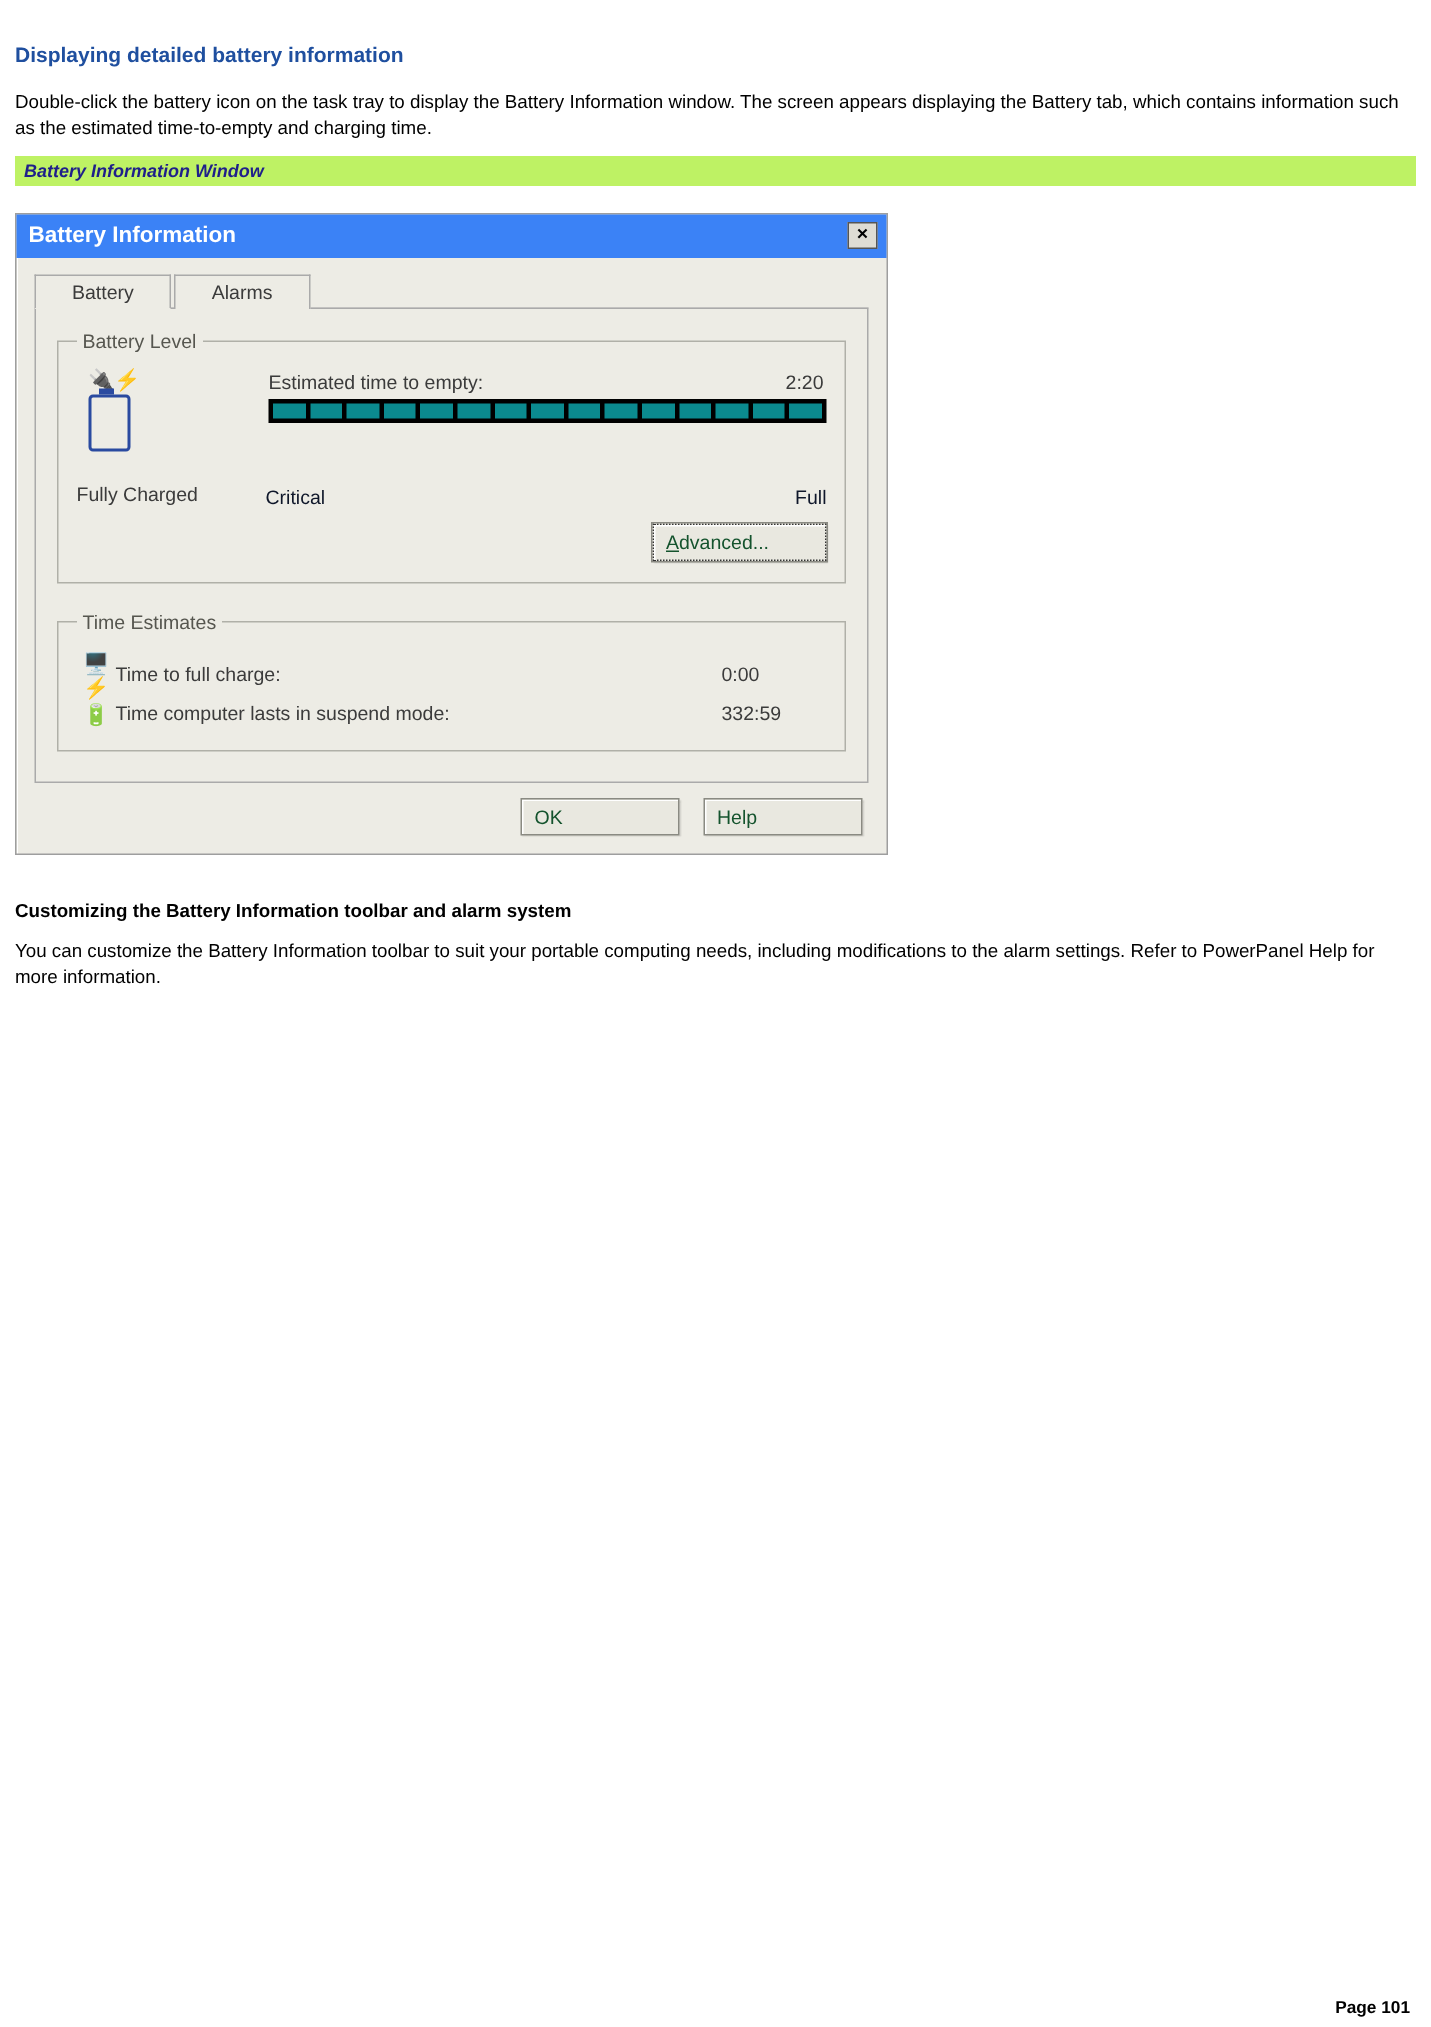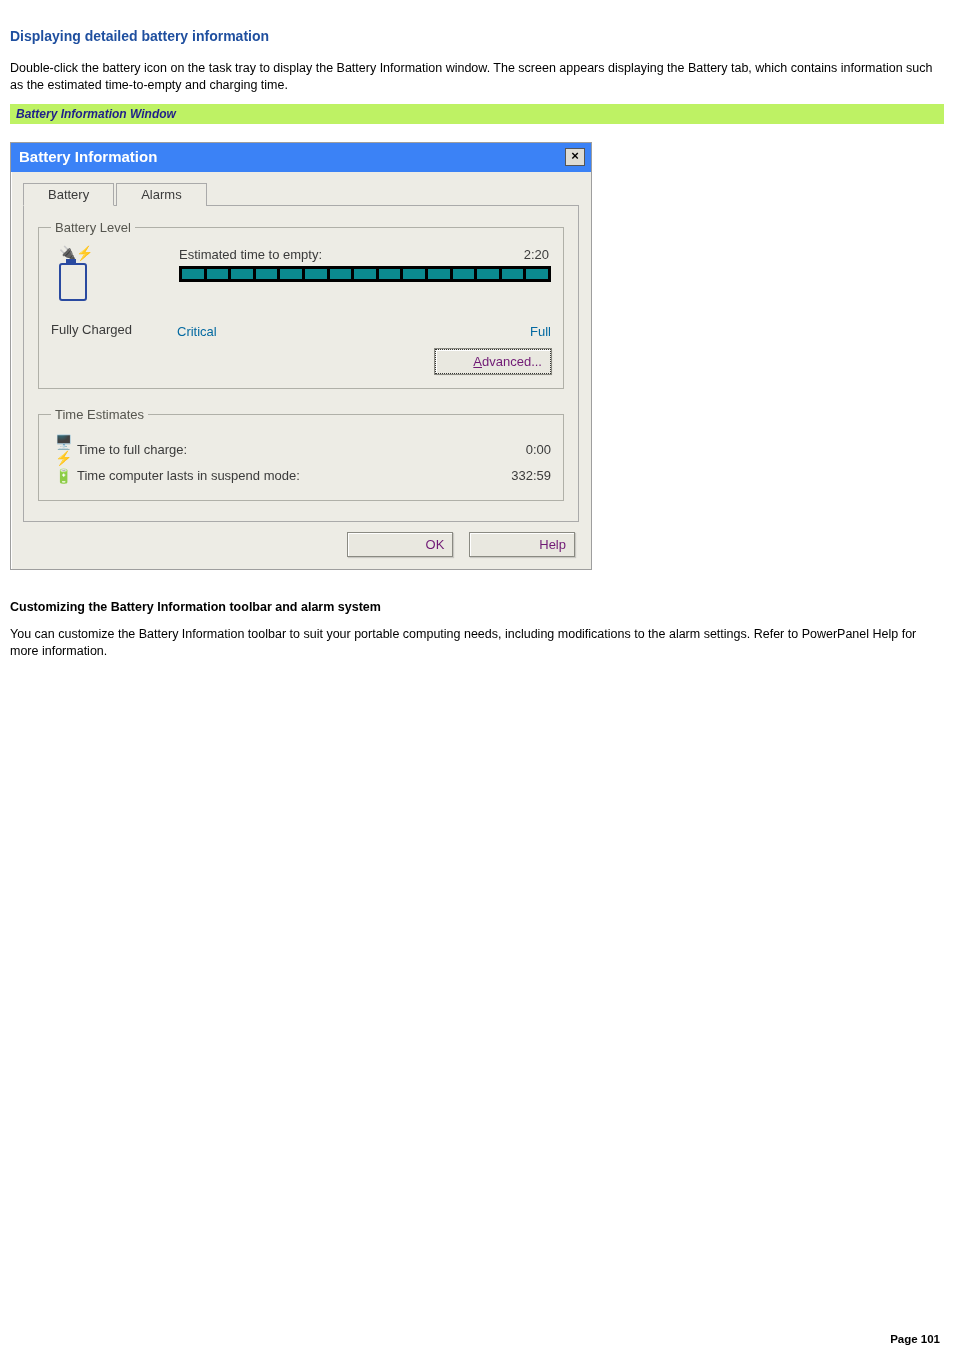--- a/index.html
+++ b/index.html
@@ -145,55 +145,55 @@
     padding: 3px;
   }
   .seg {
     flex: 1;
     height: 10px;
     background: #0b8a8f;
   }
   .scale-row {
     display: flex;
     justify-content: space-between;
-    color: #0369a1;
+    color: #0f172a;
     margin-top: 2px;
   }
   .status-row {
     display: flex;
     margin-top: 21px;
   }
   .status-left { width: 126px; }
   .adv-row {
     text-align: right;
     margin-top: 10px;
   }
   .btn {
     display: inline-block;
     min-width: 98px;
     padding: 4px 8px;
-    text-align: right;
+    text-align: left;
     background: #e9e8e0;
     border: 1px solid #8a8a82;
     box-shadow: 1px 1px 0 #fff inset, 1px 1px 1px rgba(0,0,0,0.15);
     font-size: 13px;
-    color: #701a75;
+    color: #14532d;
   }
   .btn.focus {
     border: 1px dotted #333;
     outline: 1px solid #8a8a82;
   }
   .time-row {
     display: flex;
     align-items: center;
     margin: 2px 0;
   }
   .time-icon { width: 26px; text-align: center; font-size: 14px;}
   .time-label { flex: 1; }
-  .time-val { width: 70px; text-align: right; }
+  .time-val { width: 70px; }
   .dlg-buttons {
     text-align: right;
     padding: 10px 4px 0 0;
   }
   .dlg-buttons .btn { margin-left: 12px; min-width: 88px;}
   .sect-sub {
     font-weight: bold;
     font-size: 12.5px;
     margin: 30px 0 12px 0;
   }

